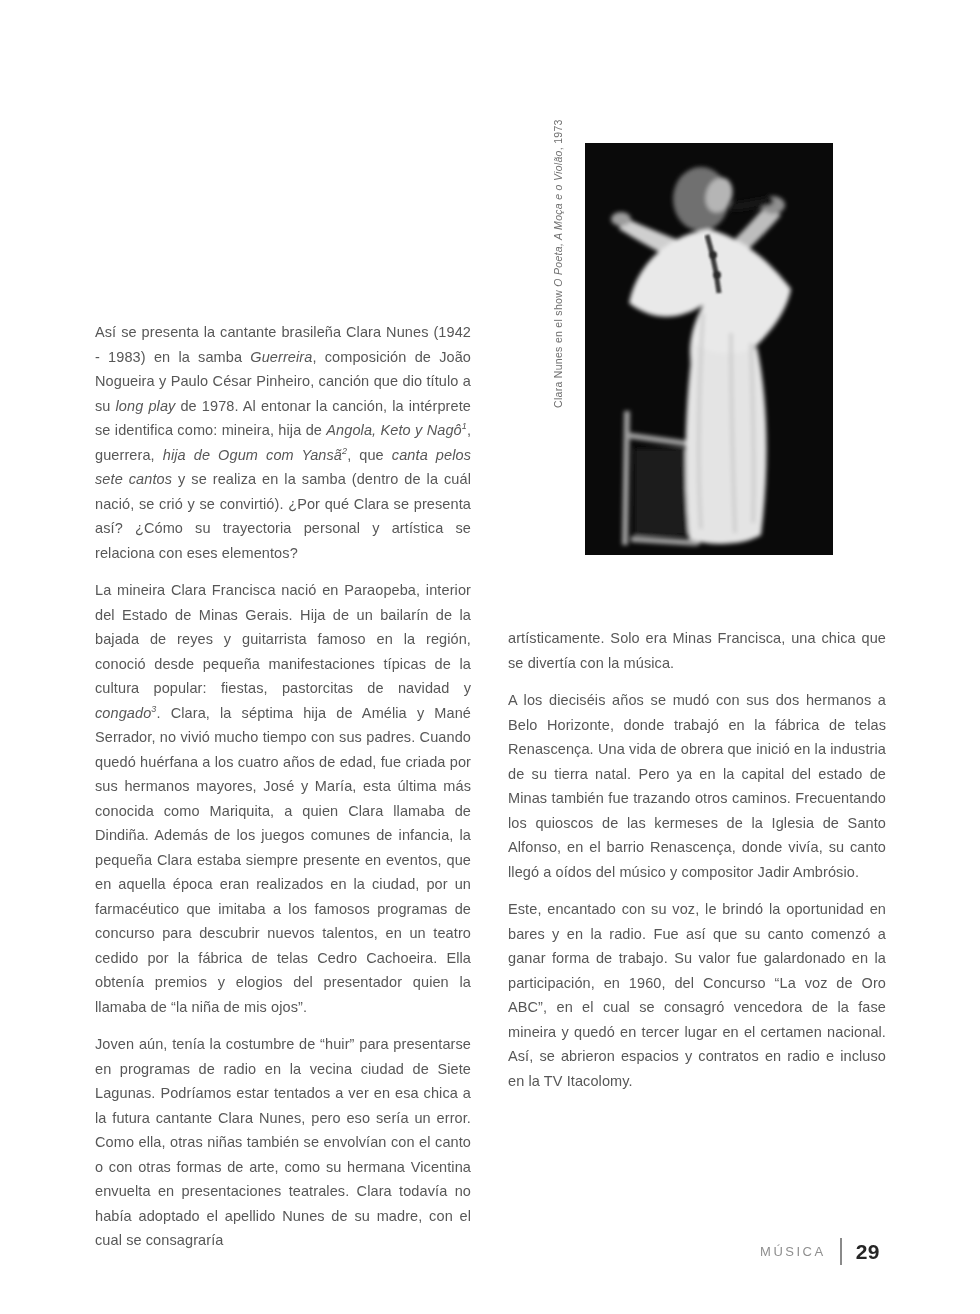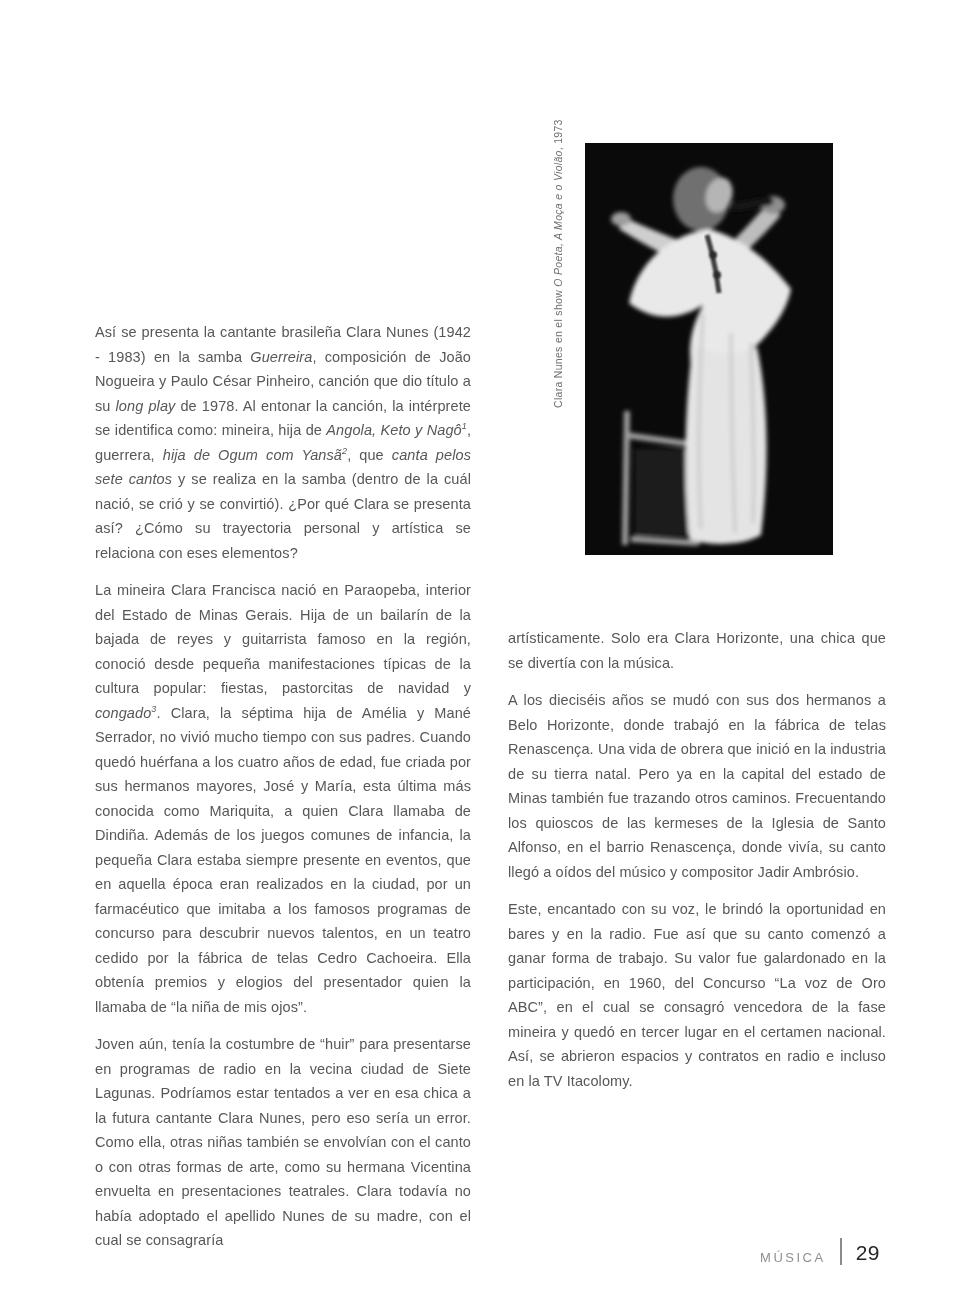--- a/index.html
+++ b/index.html
@@ -38,36 +38,36 @@
     writing-mode: vertical-rl;
     transform: rotate(180deg);
     font-size: 10.5px;
     letter-spacing: 0.3px;
     color: #6e6e6e;
     white-space: nowrap;
   }
   .footer {
     position: absolute;
     top: 1238px; left: 680px; width: 200px;
-    display: flex; align-items: flex-end; justify-content: flex-end;
+    display: flex; align-items: center; justify-content: flex-end;
   }
   .footer .section-label {
     font-size: 13px;
     letter-spacing: 2.5px;
     color: #8f8f8f;
     margin-right: 14px;
   }
   .footer .divider {
     width: 2px; height: 27px;
     background: #8a8a8a;
     margin-right: 14px;
   }
   .footer .page-number {
     font-size: 21px;
-    font-weight: 400;
+    font-weight: 700;
     color: #262626;
     letter-spacing: 0.5px;
   }
 </style>
 </head>
 <body>
 
 <div class="page">
 
   <div class="photo-figure">
@@ -121,21 +121,21 @@
   </div>
 
   <div class="photo-caption">Clara Nunes en el show <i>O Poeta, A Moça e o Violão</i>, 1973</div>
 
   <div class="col col-left">
       <p>Así se presenta la cantante brasileña Clara Nunes (1942 - 1983) en la samba <i>Guerreira</i>, composición de João Nogueira y Paulo César Pinheiro, canción que dio título a su <i>long play</i> de 1978. Al entonar la canción, la intérprete se identifica como: mineira, hija de <i>Angola, Keto y Nagô</i><i><sup>1</sup></i>, guerrera, <i>hija de Ogum com Yansã</i><i><sup>2</sup></i>, que <i>canta pelos sete cantos</i> y se realiza en la samba (dentro de la cuál nació, se crió y se convirtió). ¿Por qué Clara se presenta así? ¿Cómo su trayectoria personal y artística se relaciona con eses elementos?</p>
       <p>La mineira Clara Francisca nació en Paraopeba, interior del Estado de Minas Gerais. Hija de un bailarín de la bajada de reyes y guitarrista famoso en la región, conoció desde pequeña manifestaciones típicas de la cultura popular: fiestas, pastorcitas de navidad y <i>congado</i><i><sup>3</sup></i>. Clara, la séptima hija de Amélia y Mané Serrador, no vivió mucho tiempo con sus padres. Cuando quedó huérfana a los cuatro años de edad, fue criada por sus hermanos mayores, José y María, esta última más conocida como Mariquita, a quien Clara llamaba de Dindiña. Además de los juegos comunes de infancia, la pequeña Clara estaba siempre presente en eventos, que en aquella época eran realizados en la ciudad, por un farmacéutico que imitaba a los famosos programas de concurso para descubrir nuevos talentos, en un teatro cedido por la fábrica de telas Cedro Cachoeira. Ella obtenía premios y elogios del presentador quien la llamaba de “la niña de mis ojos”.</p>
       <p>Joven aún, tenía la costumbre de “huir” para presentarse en programas de radio en la vecina ciudad de Siete Lagunas. Podríamos estar tentados a ver en esa chica a la futura cantante Clara Nunes, pero eso sería un error. Como ella, otras niñas también se envolvían con el canto o con otras formas de arte, como su hermana Vicentina envuelta en presentaciones teatrales. Clara todavía no había adoptado el apellido Nunes de su madre, con el cual se consagraría</p>
     </div>
   <div class="col col-right">
-      <p>artísticamente. Solo era Clara Horizonte, una chica que se divertía con la música.</p>
+      <p>artísticamente. Solo era Minas Francisca, una chica que se divertía con la música.</p>
       <p>A los dieciséis años se mudó con sus dos hermanos a Belo Horizonte, donde trabajó en la fábrica de telas Renascença. Una vida de obrera que inició en la industria de su tierra natal. Pero ya en la capital del estado de Minas también fue trazando otros caminos. Frecuentando los quioscos de las kermeses de la Iglesia de Santo Alfonso, en el barrio Renascença, donde vivía, su canto llegó a oídos del músico y compositor Jadir Ambrósio.</p>
       <p>Este, encantado con su voz, le brindó la oportunidad en bares y en la radio. Fue así que su canto comenzó a ganar forma de trabajo. Su valor fue galardonado en la participación, en 1960, del Concurso “La voz de Oro ABC”, en el cual se consagró vencedora de la fase mineira y quedó en tercer lugar en el certamen nacional. Así, se abrieron espacios y contratos en radio e incluso en la TV Itacolomy.</p>
     </div>
 
   <div class="footer">
     <span class="section-label">MÚSICA</span>
     <span class="divider"></span>
     <span class="page-number">29</span>
   </div>
 

